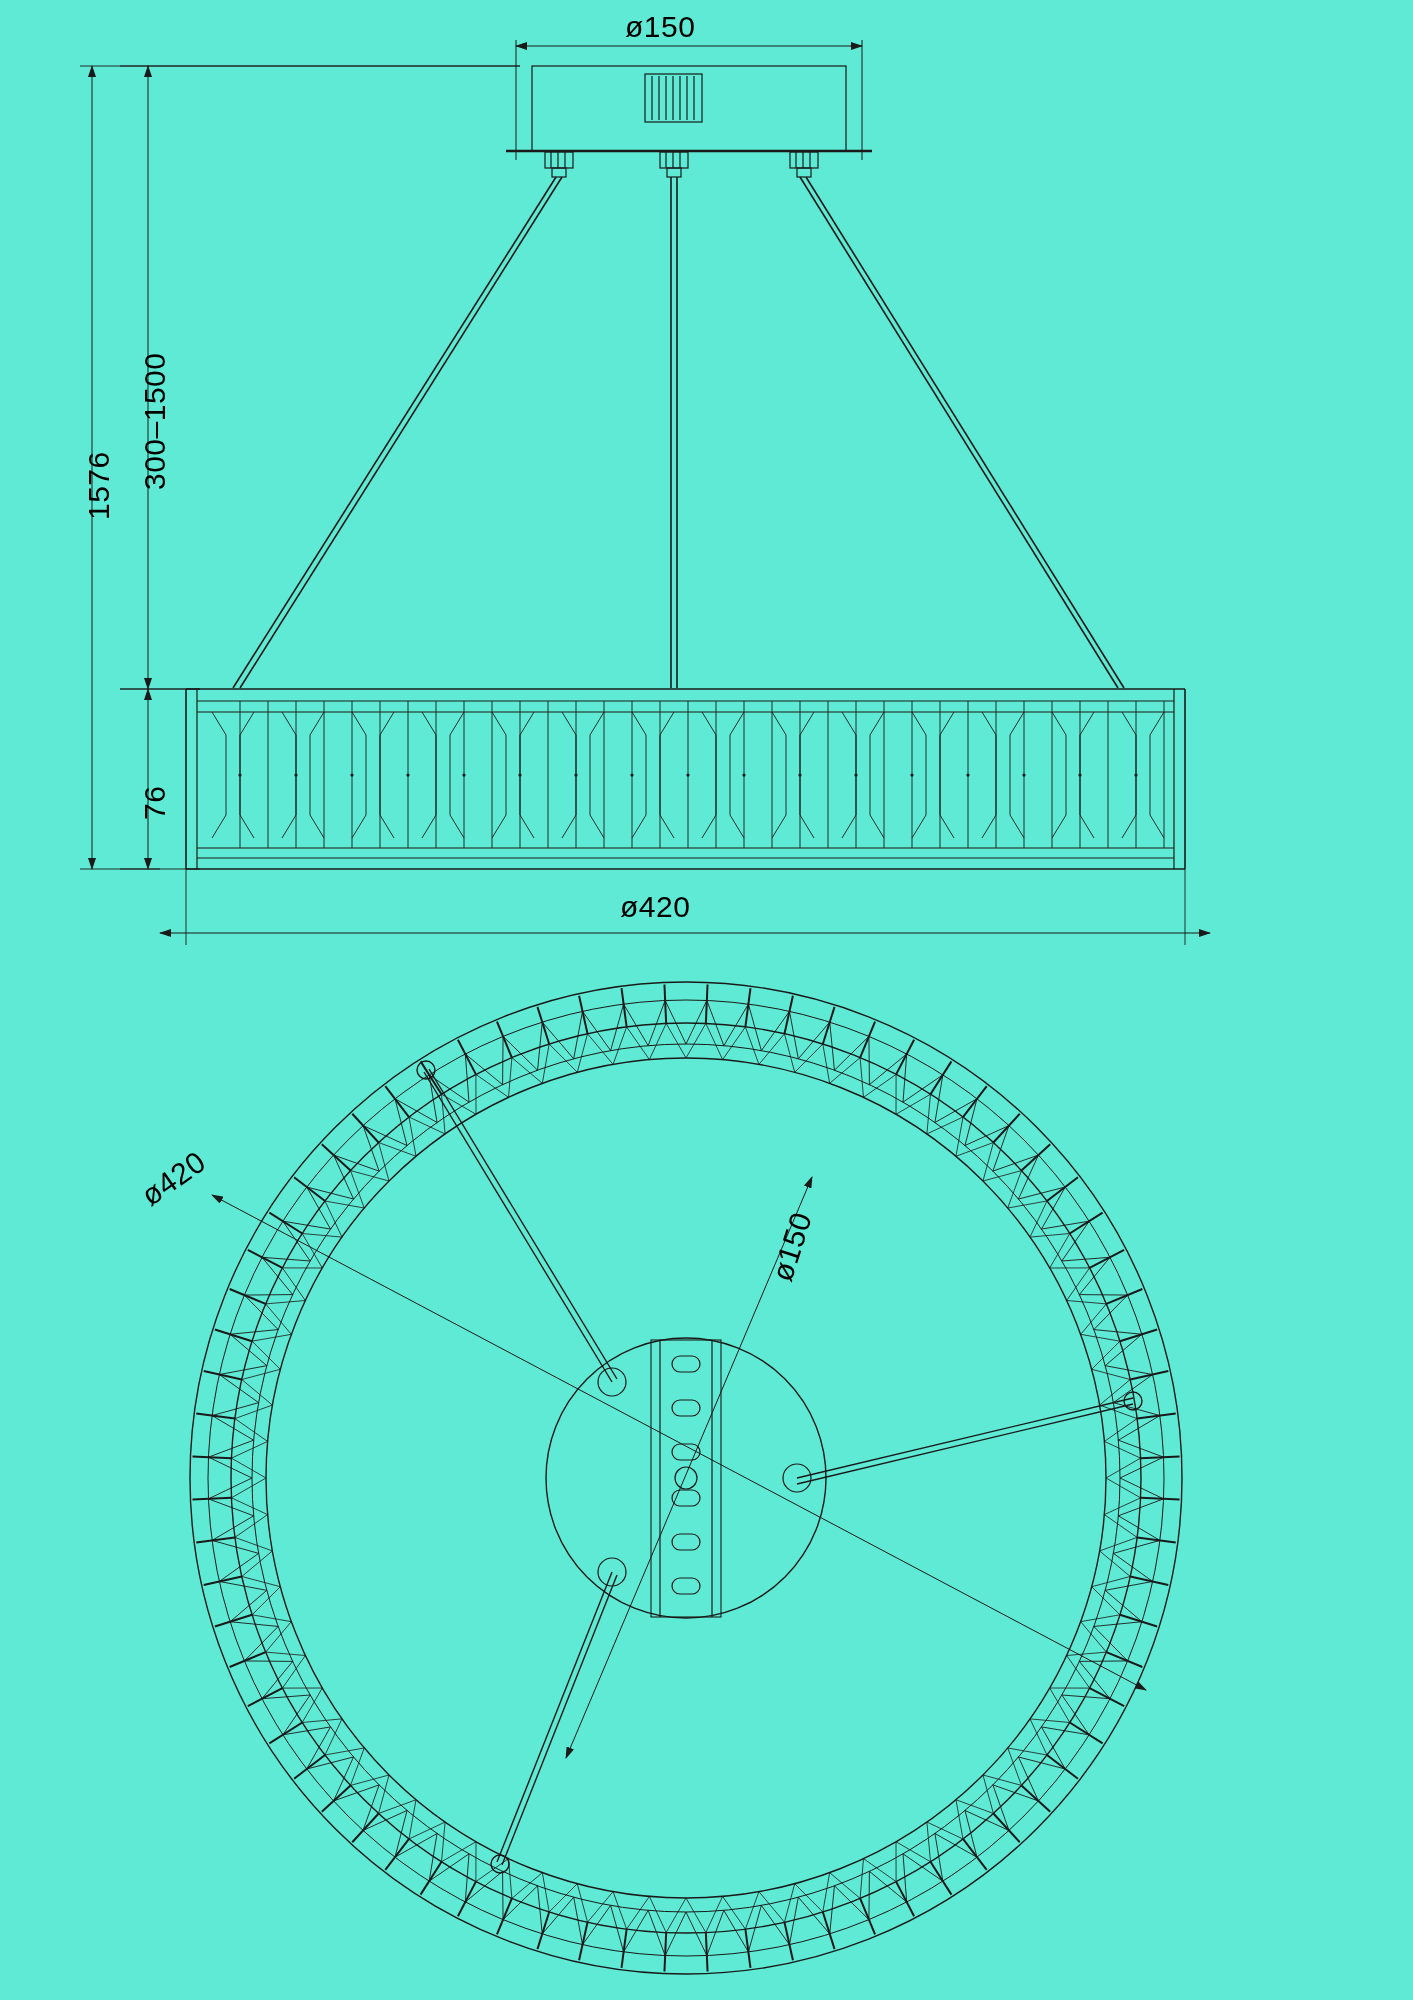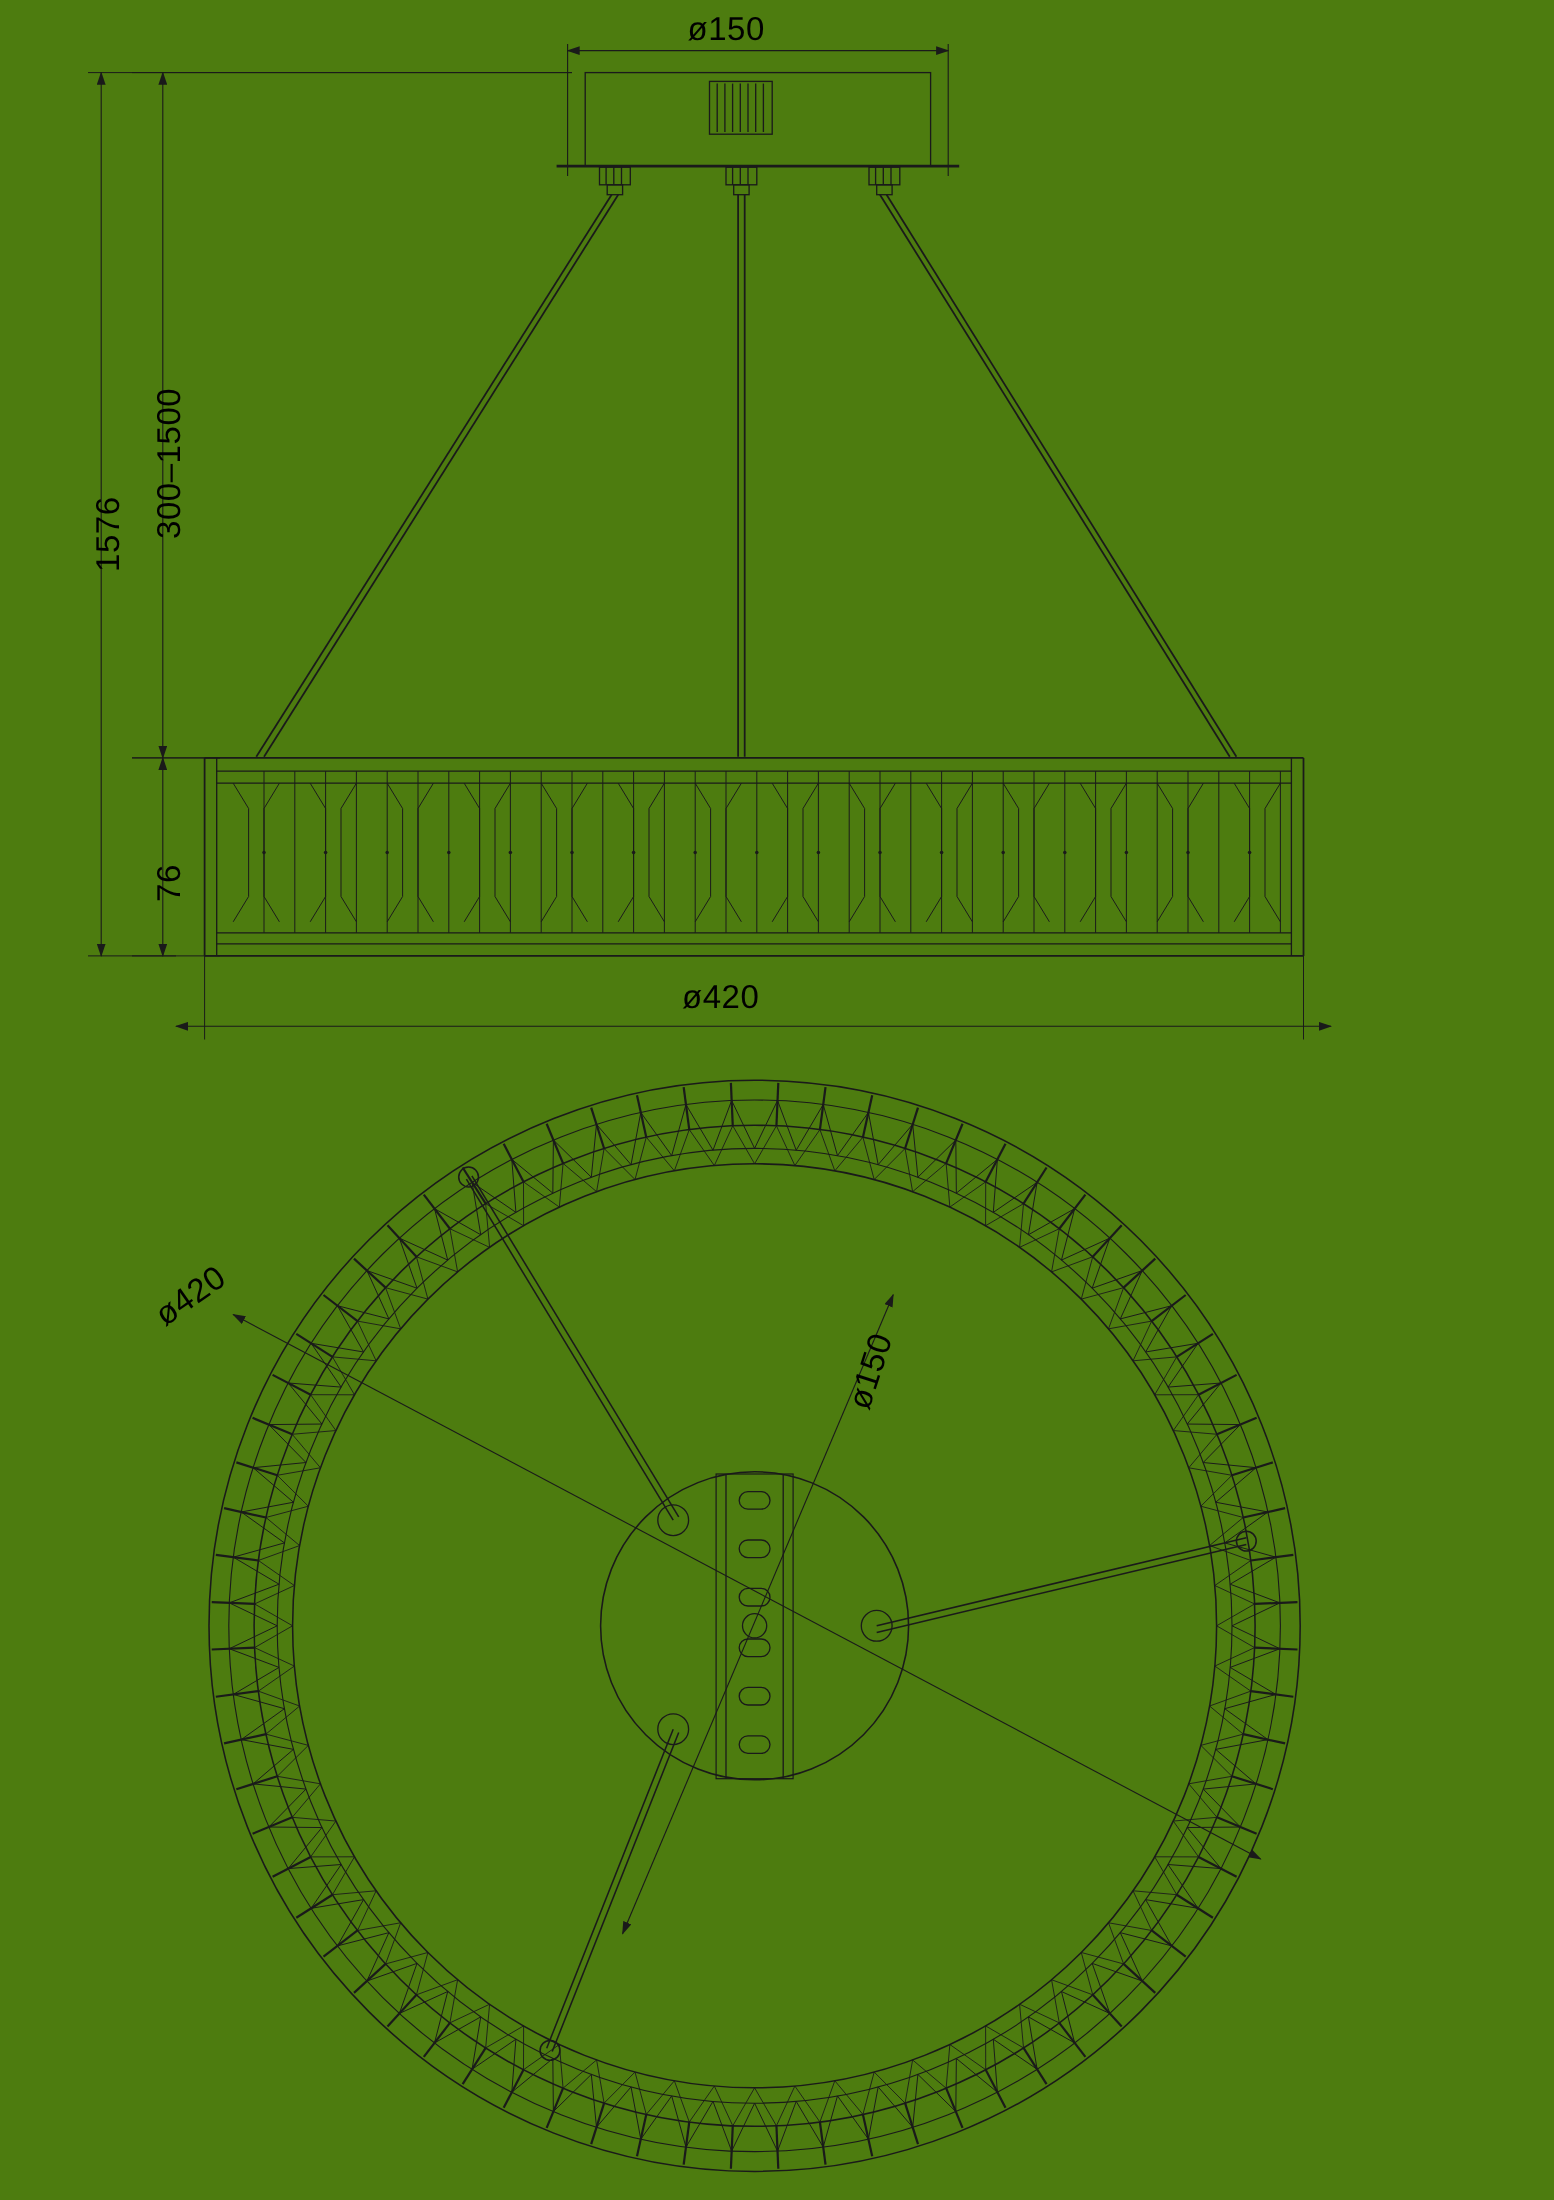--- a/index.html
+++ b/index.html
@@ -8,21 +8,21 @@
     background: #ffffff;
   }
   body {
     font-family: "Liberation Sans", sans-serif;
     color: #000000;
   }
   #sheet {
     position: relative;
     width: 1413px;
     height: 2000px;
-    background: #4d7c0f;
+    background: #5eead4;
     overflow: hidden;
   }
   svg.drawing {
     position: absolute;
     left: 0;
     top: 0;
     width: 1413px;
     height: 2000px;
   }
   .dim-label {

